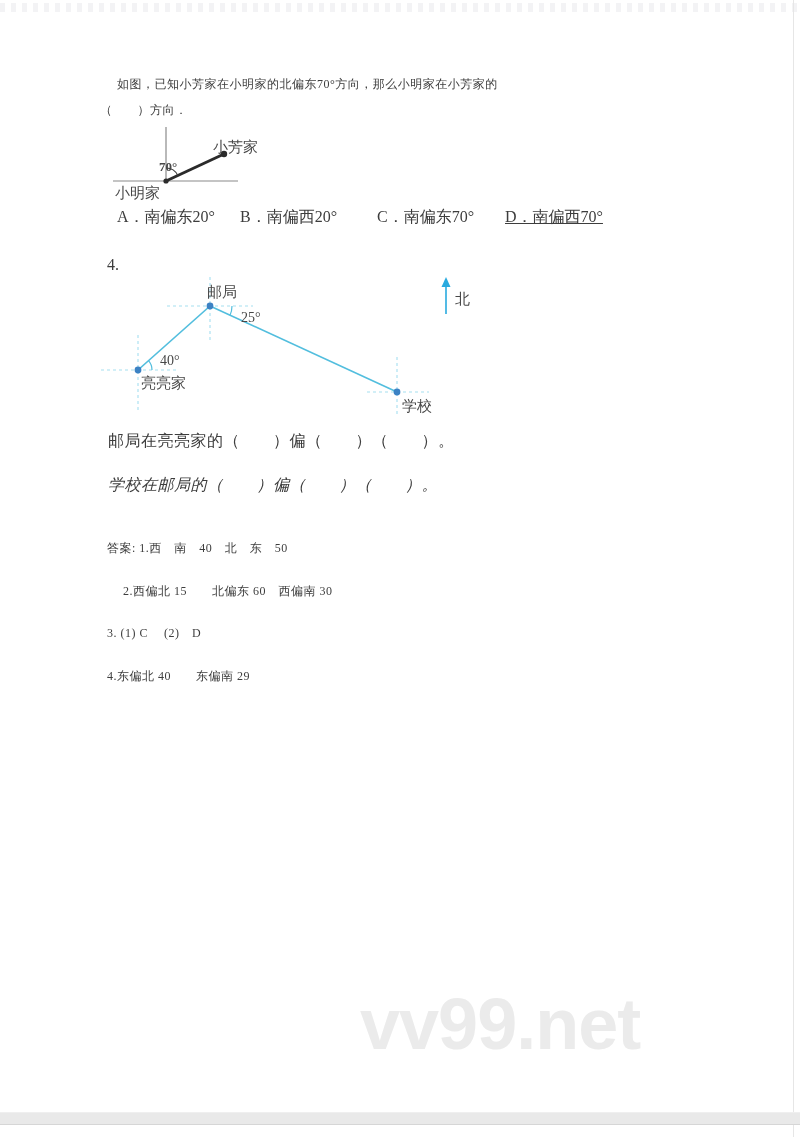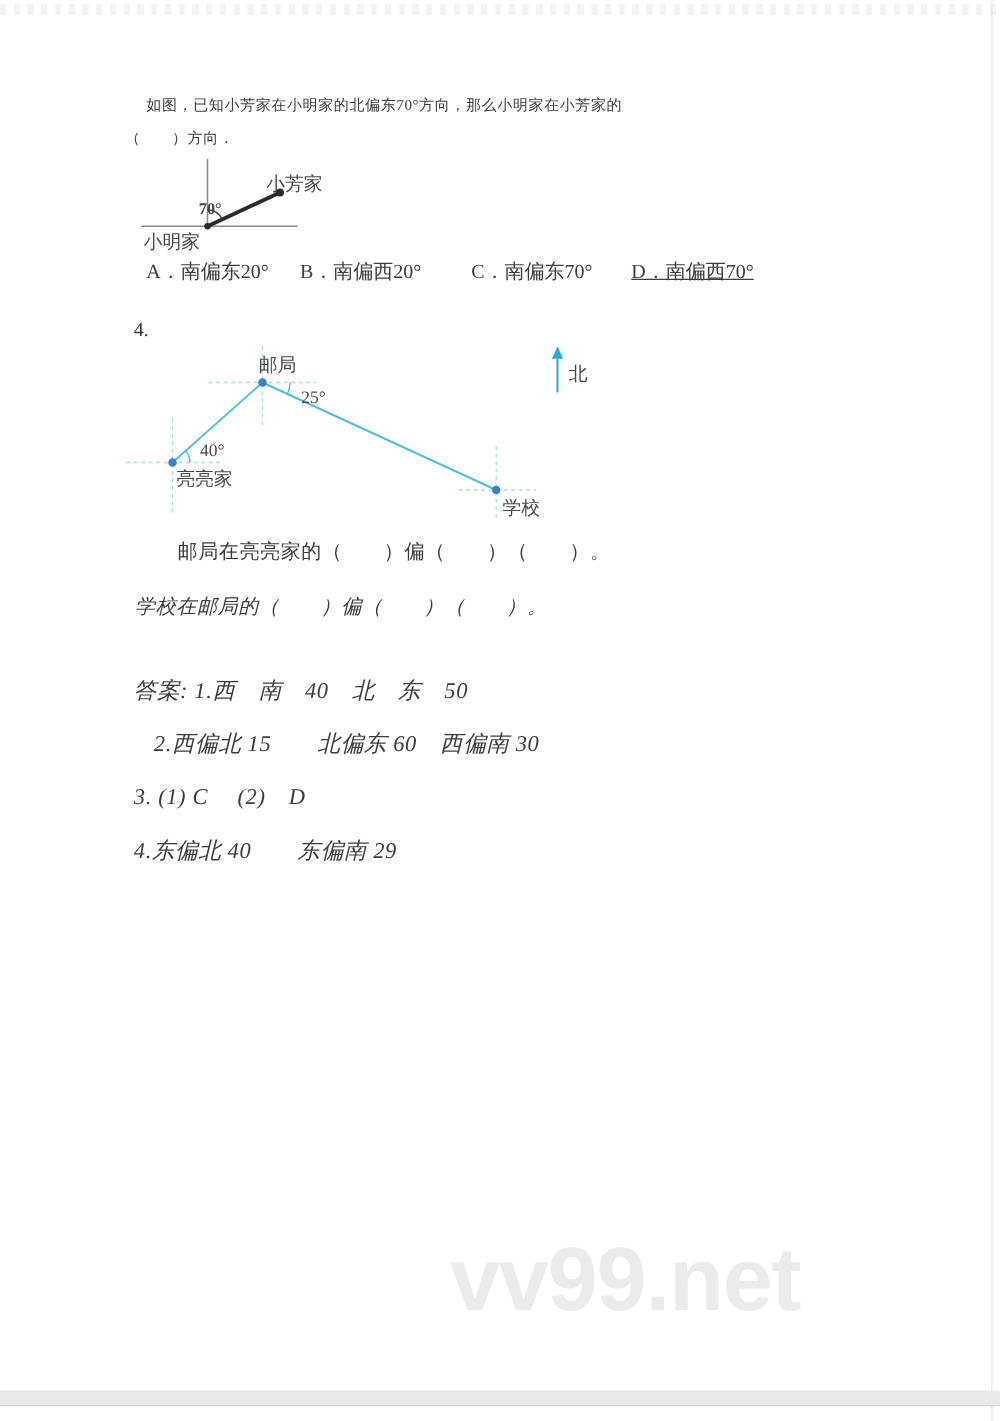--- a/index.html
+++ b/index.html
@@ -15,21 +15,21 @@
     background:repeating-linear-gradient(90deg,#f3f3f5 0 5px,#ffffff 5px 11px);
   }
   .page-right-edge{left:793px;top:0;width:1px;height:1137px;background:#e6e6e6;}
   .page-gap-band{
     left:0;top:1112px;width:800px;height:11px;background:#e9e9e9;
     border-top:1px solid #efefef;border-bottom:1px solid #d6d6d6;
   }
   .qline{font-size:12px;white-space:pre;letter-spacing:0.5px;}
   .options-row span{font-size:16px;white-space:pre;}
   .blank-line{font-size:16px;white-space:pre;letter-spacing:0.5px;}
-  .answer-line{font-size:18px;white-space:pre;letter-spacing:0.5px;font-style:italic;}
+  .answer-line{font-size:12px;white-space:pre;letter-spacing:0.5px;}
   .qnum{font-size:16px;}
   .watermark{
     left:360px;top:988px;
     font-family:"Liberation Sans","DejaVu Sans",sans-serif;
     font-weight:bold;font-size:72px;line-height:1;
     color:#ebebeb;letter-spacing:-1px;user-select:none;
   }
   svg text{font-family:"Liberation Serif","DejaVu Serif",serif;fill:#474747;}
 </style>
 </head>
@@ -89,21 +89,21 @@
   </g>
 
   <text x="112" y="27" font-size="15">邮局</text>
   <text x="146" y="52" font-size="14">25°</text>
   <text x="65" y="95" font-size="14">40°</text>
   <text x="46" y="118" font-size="15">亮亮家</text>
   <text x="307" y="141" font-size="15">学校</text>
   <text x="360" y="34" font-size="15">北</text>
 </svg>
 
-<div class="abs blank-line" style="left:108px;top:431px;margin-left:34px;">邮局在亮亮家的（　　）偏（　　）（　　）。</div>
+<div class="abs blank-line" style="left:108px;top:431px;">邮局在亮亮家的（　　）偏（　　）（　　）。</div>
 <div class="abs blank-line" style="left:108px;top:475px;font-style:italic;">学校在邮局的（　　）偏（　　）（　　）。</div>
 
 <div class="abs answer-line" style="left:107px;top:540px;">答案: 1.西　南　40　北　东　50</div>
 <div class="abs answer-line" style="left:107px;top:583px;margin-left:16px;">2.西偏北 15　　北偏东 60　西偏南 30</div>
 <div class="abs answer-line" style="left:107px;top:625px;">3. (1) C　 (2)　D</div>
 <div class="abs answer-line" style="left:107px;top:668px;">4.东偏北 40　　东偏南 29</div>
 
 <div class="abs watermark">vv99.net</div>
 
 <div class="abs page-gap-band"></div>

